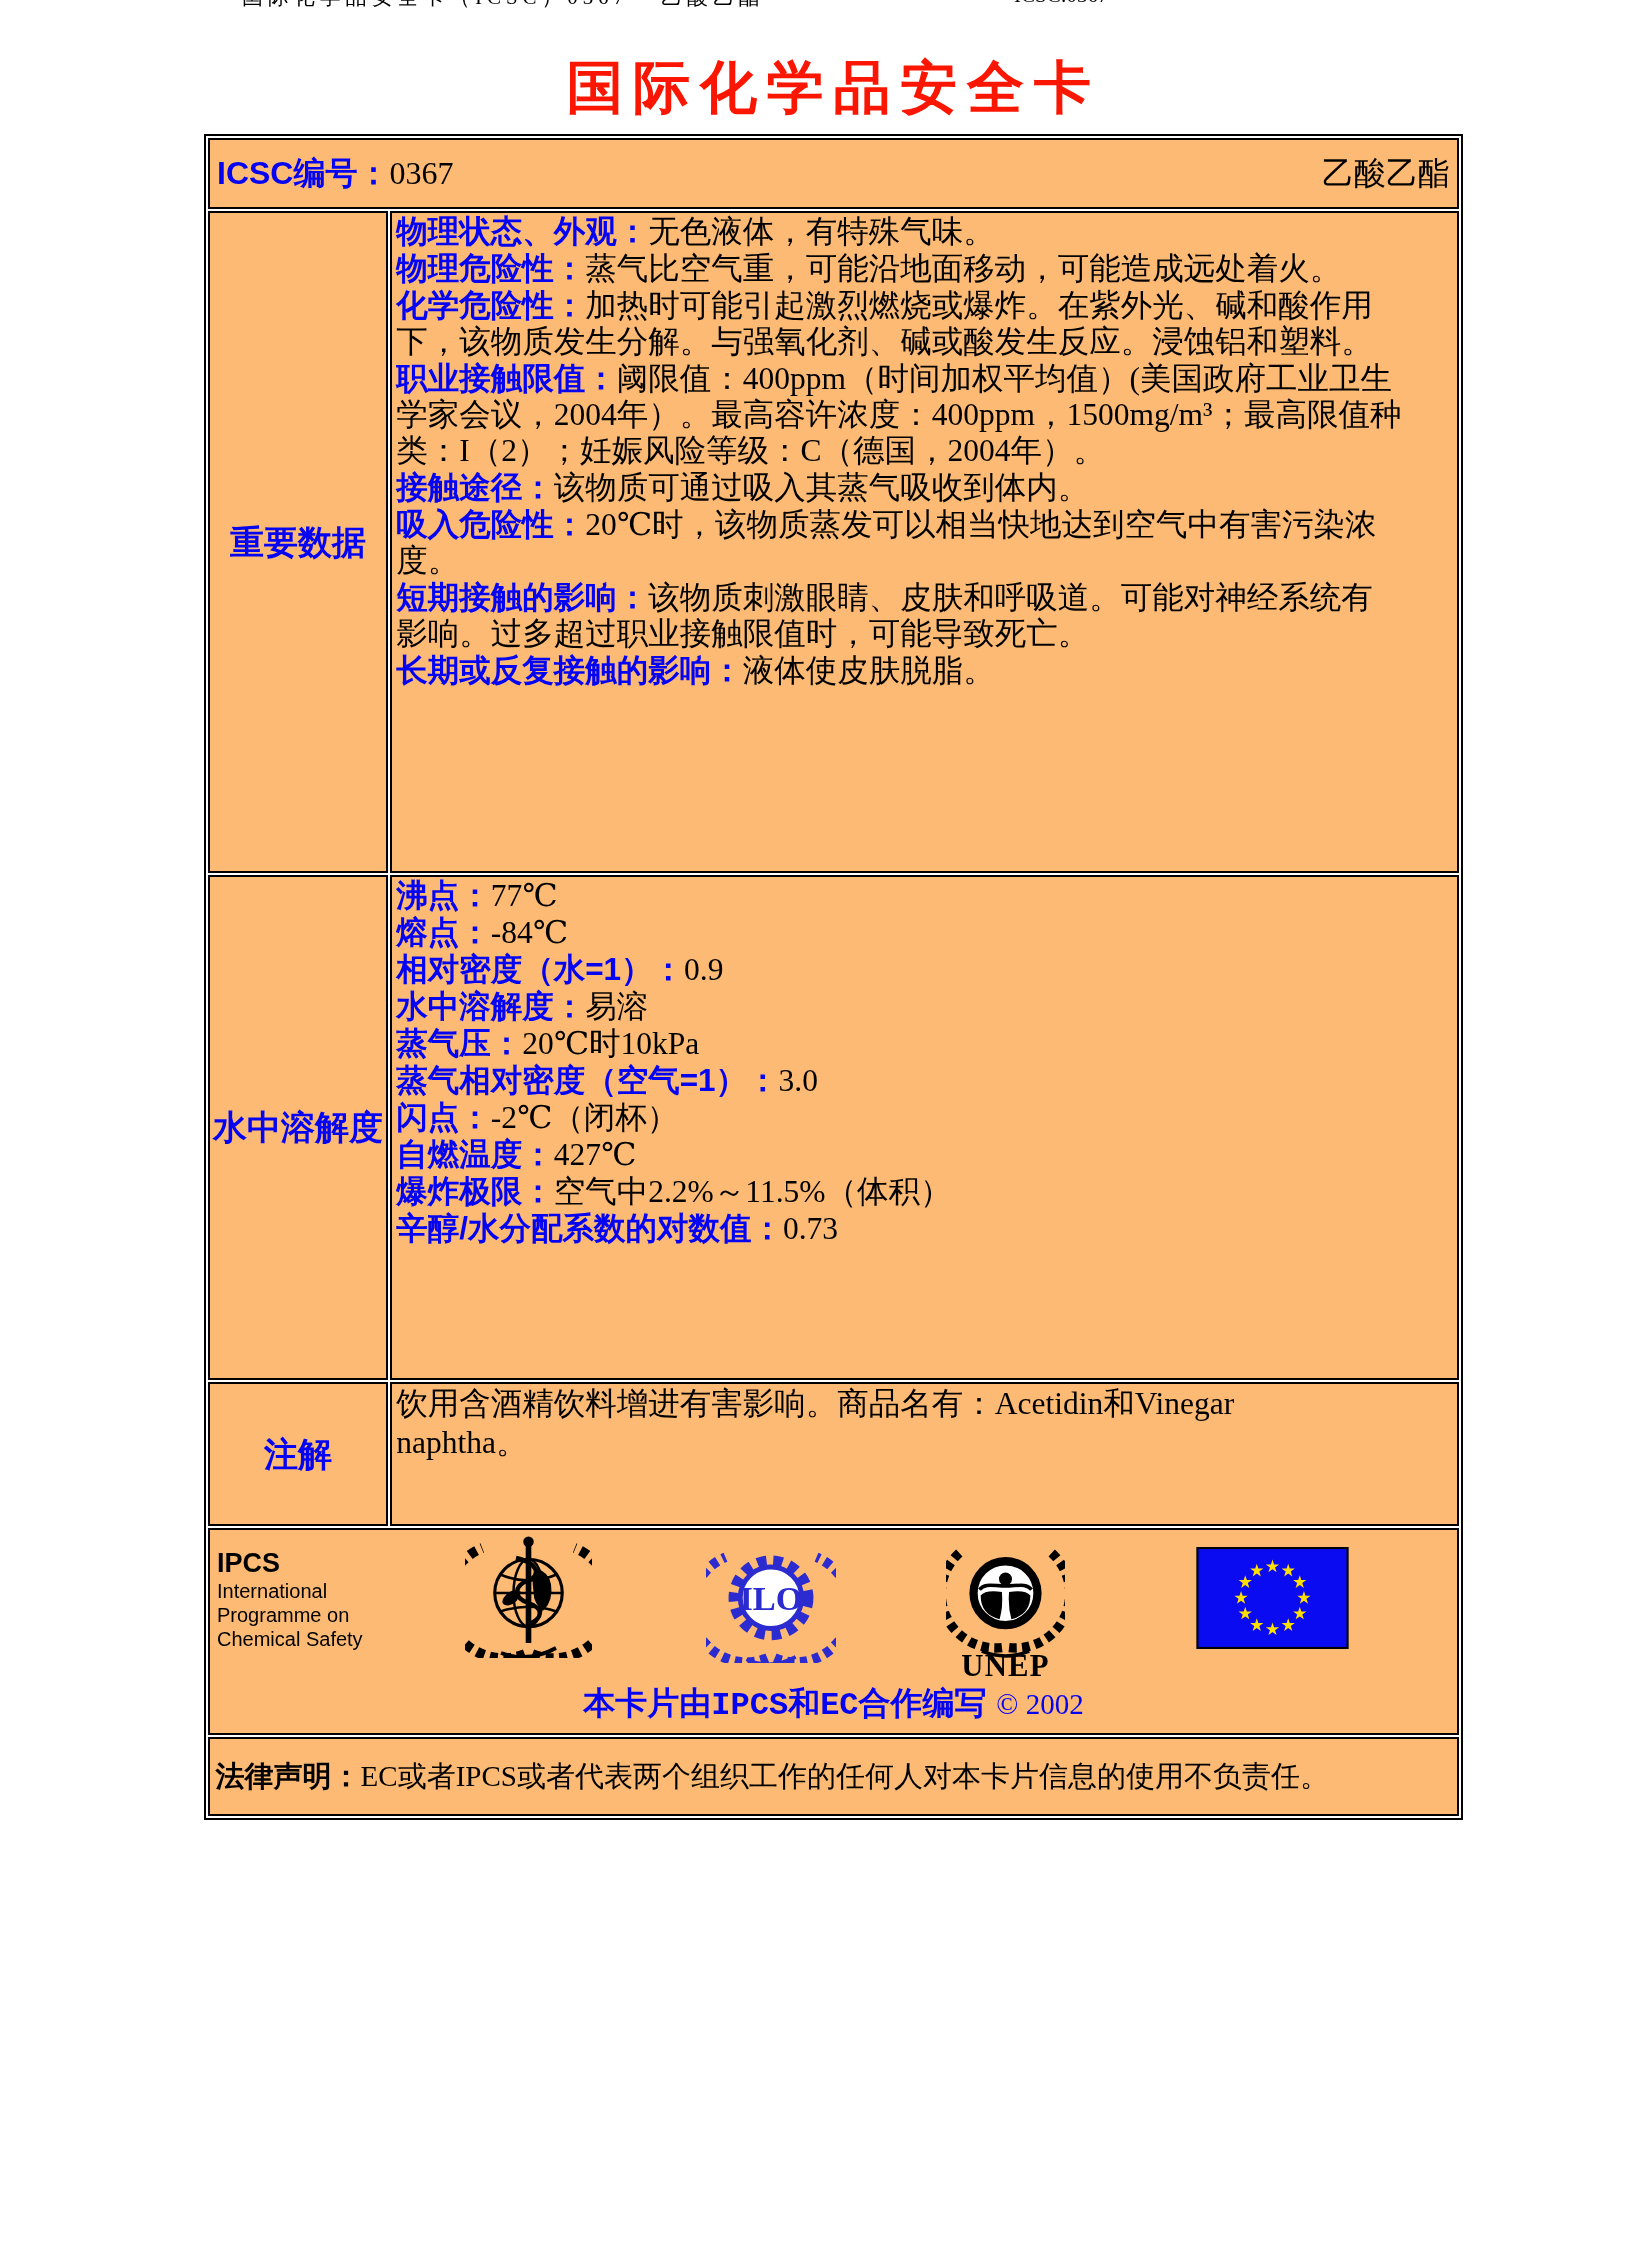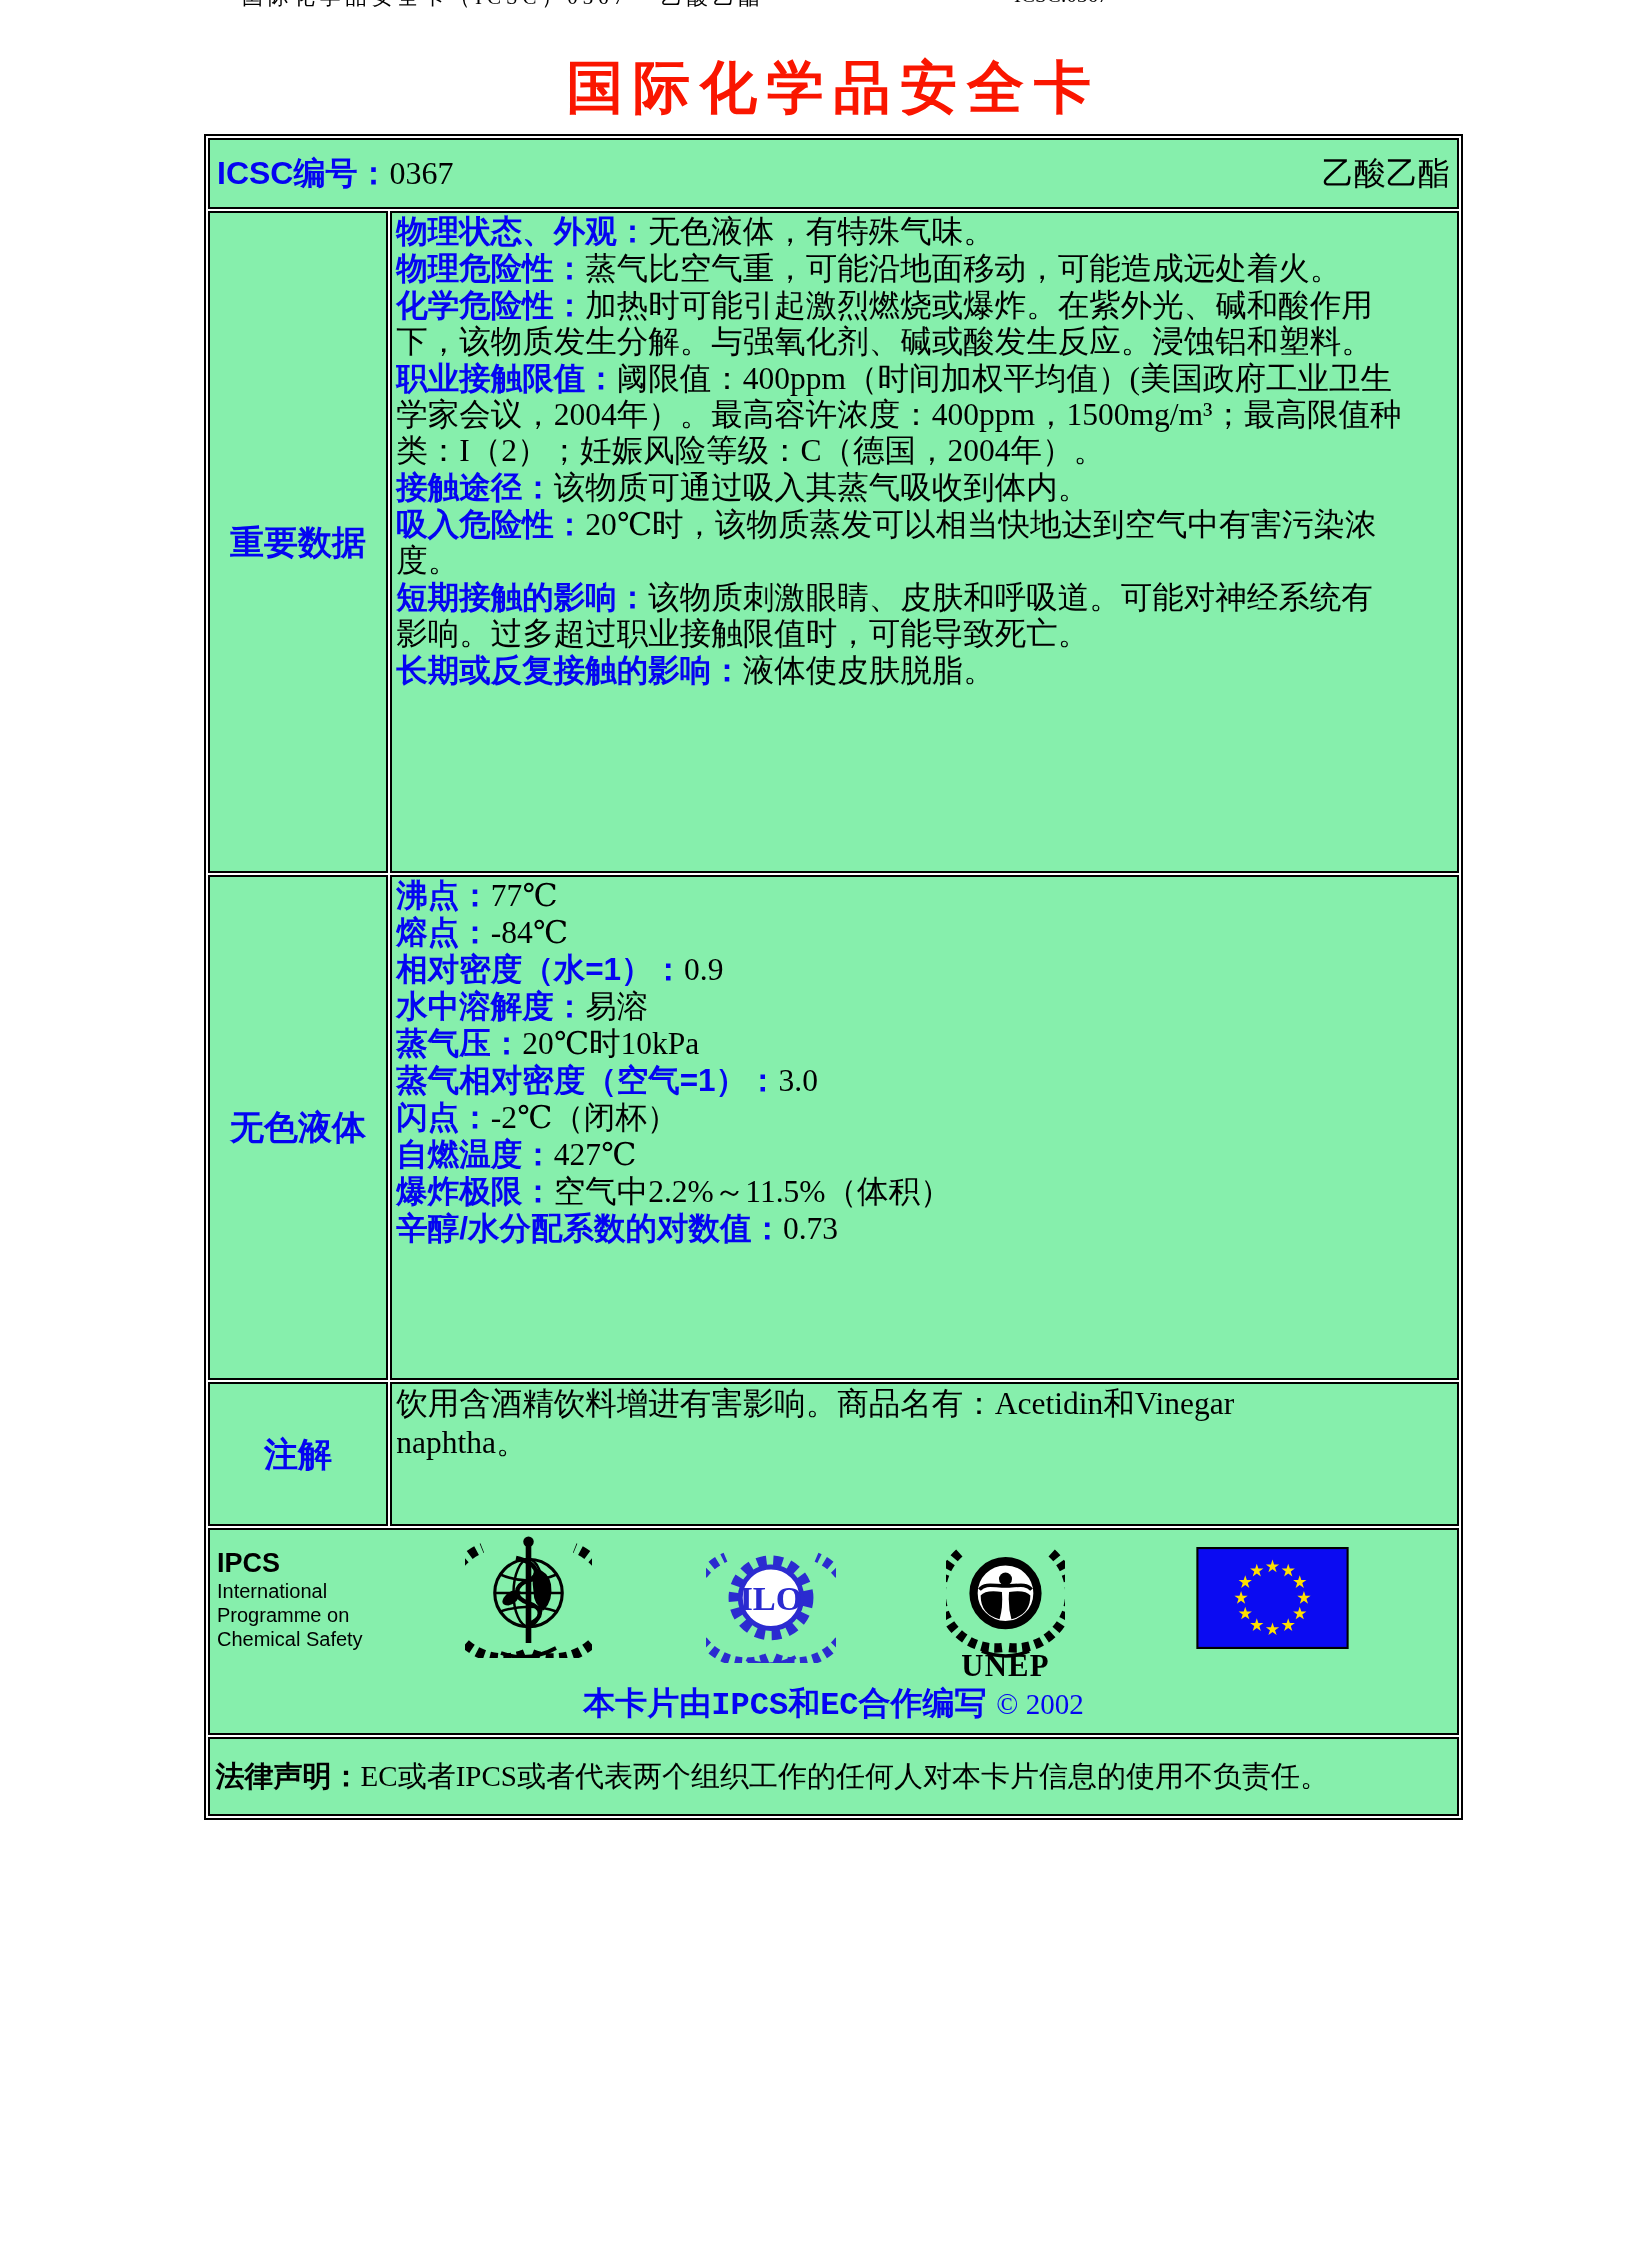--- a/index.html
+++ b/index.html
@@ -12,21 +12,21 @@
   .pb-right{left:1014px;}
 
   
   .page-title{position:absolute;left:204px;top:57px;width:1259px;text-align:center;
     color:#fa1600;font-size:57px;font-weight:bold;letter-spacing:9.8px;line-height:62px;
     font-family:"Liberation Serif","DejaVu Serif",serif;}
 
   
   table.card{position:absolute;left:204px;top:134px;width:1259px;
     border:2.1px solid #000;border-collapse:separate;border-spacing:2.8px;background:#fff;}
-  td{border:2.1px solid #000;background:#86efac;vertical-align:top;}
+  td{border:2.1px solid #000;background:#fdba74;vertical-align:top;}
 
   td.lab{width:174px;text-align:center;vertical-align:middle;
     color:#0404f2;font-weight:bold;font-size:34px;line-height:39px;
     font-family:"Liberation Sans","DejaVu Sans",sans-serif;}
 
   td.cnt{font-size:31.5px;line-height:36px;color:#000;padding:0 2.8px 0 4.2px;
     font-family:"Liberation Serif","DejaVu Serif",serif;}
   .k{font-family:"Liberation Sans","DejaVu Sans",sans-serif;font-weight:bold;color:#0404f2;}
 
   td.hdr{height:67px;vertical-align:middle;padding:0 7px;}
@@ -98,21 +98,21 @@
       <div><span class="k">接触途径：</span><span>该物质可通过吸入其蒸气吸收到体内。</span></div>
       <div><span class="k">吸入危险性：</span><span>20℃时，该物质蒸发可以相当快地达到空气中有害污染浓</span></div>
       <div><span>度。</span></div>
       <div><span class="k">短期接触的影响：</span><span>该物质刺激眼睛、皮肤和呼吸道。可能对神经系统有</span></div>
       <div><span>影响。过多超过职业接触限值时，可能导致死亡。</span></div>
       <div><span class="k">长期或反复接触的影响：</span><span>液体使皮肤脱脂。</span></div>
     </td>
   </tr>
 
   <tr>
-    <td class="lab">无色液体</td>
+    <td class="lab">水中溶解度</td>
     <td class="cnt c-physical">
       <div><span class="k">沸点：</span><span>77℃</span></div>
       <div><span class="k">熔点：</span><span>-84℃</span></div>
       <div><span class="k">相对密度（水=1）：</span><span>0.9</span></div>
       <div><span class="k">水中溶解度：</span><span>易溶</span></div>
       <div><span class="k">蒸气压：</span><span>20℃时10kPa</span></div>
       <div><span class="k">蒸气相对密度（空气=1）：</span><span>3.0</span></div>
       <div><span class="k">闪点：</span><span>-2℃（闭杯）</span></div>
       <div><span class="k">自燃温度：</span><span>427℃</span></div>
       <div><span class="k">爆炸极限：</span><span>空气中2.2%～11.5%（体积）</span></div>

